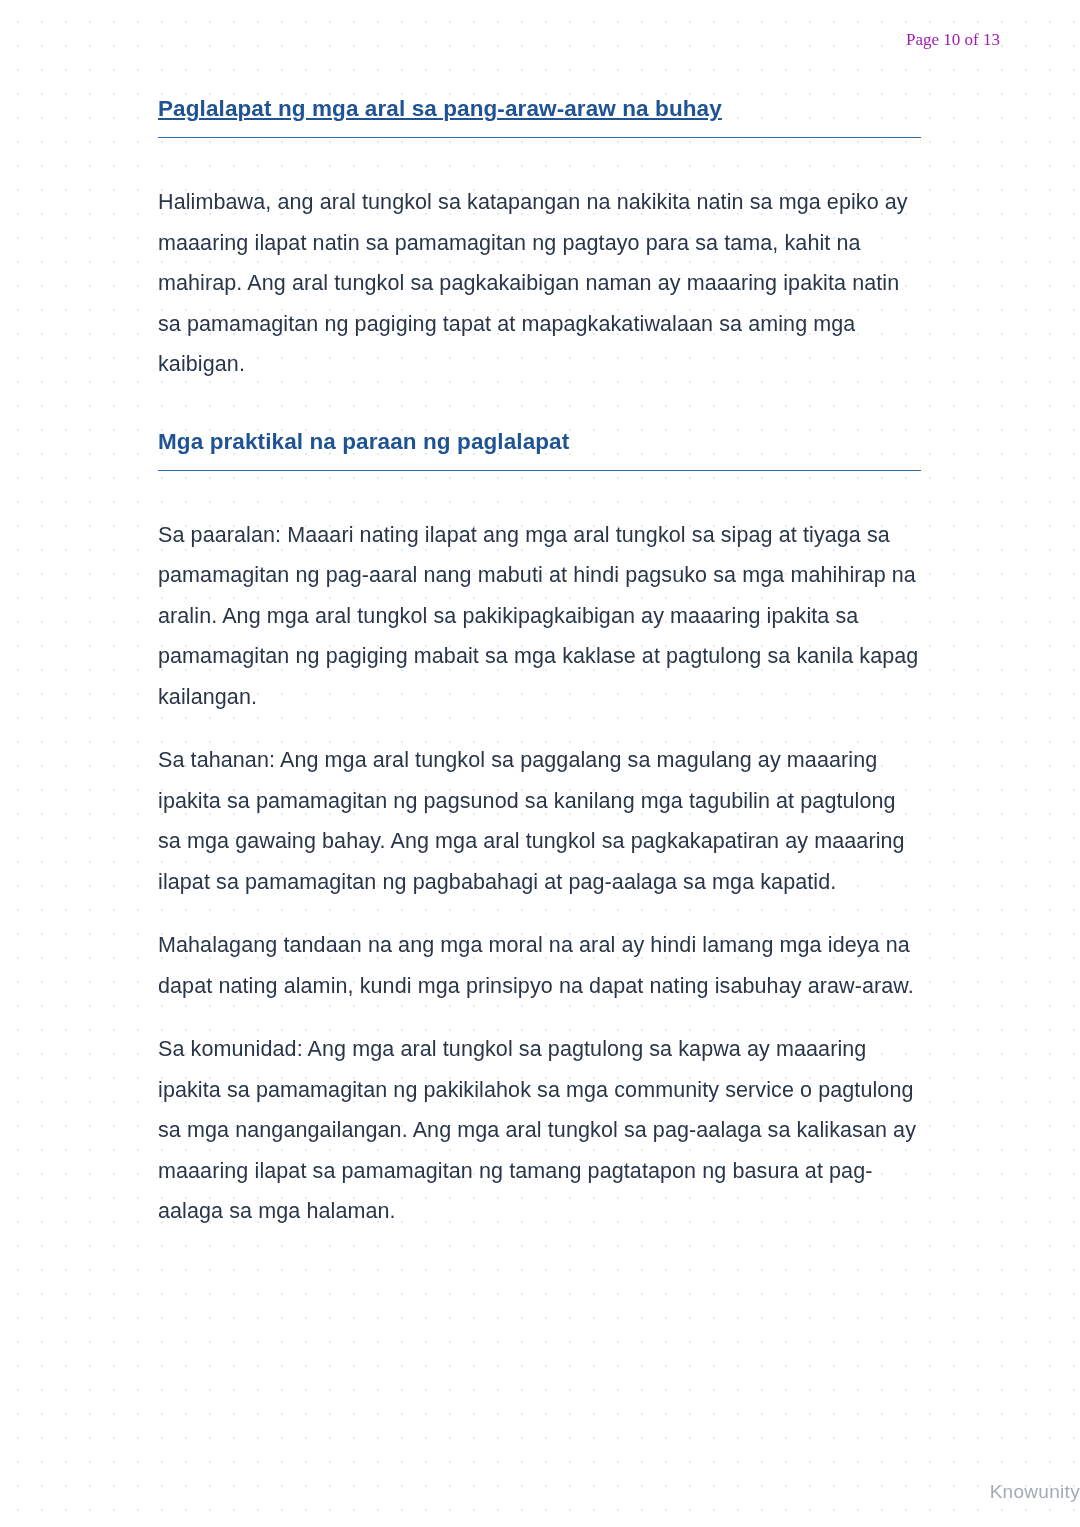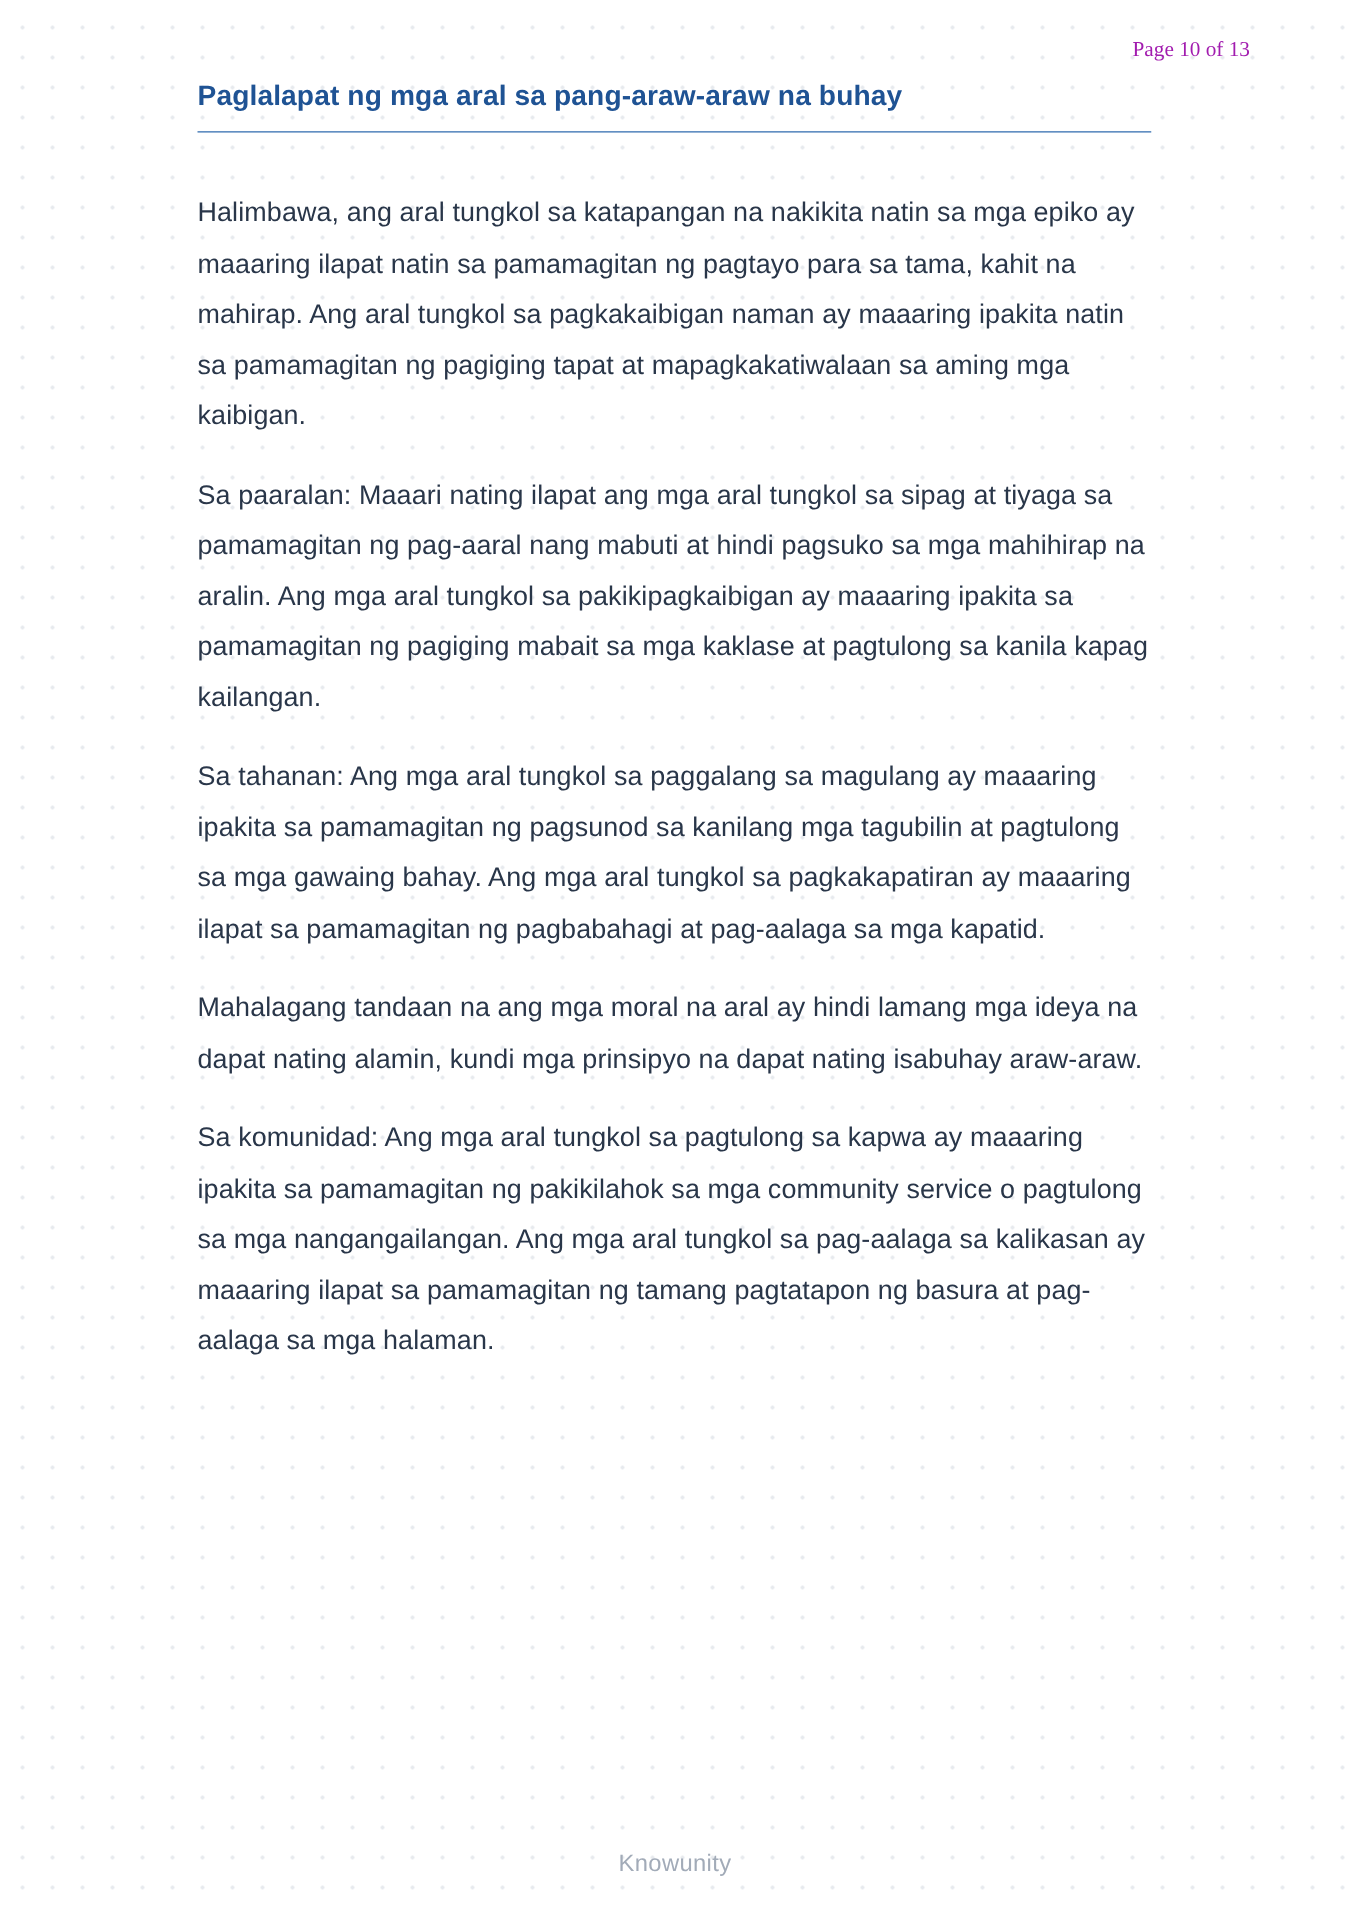--- a/index.html
+++ b/index.html
@@ -40,59 +40,61 @@
     font-size: 22.5px;
     font-weight: bold;
     color: #1f5394;
     padding-bottom: 15px;
     border-bottom: 1.5px solid #2f6bae;
     margin-bottom: 44px;
     letter-spacing: 0.1px;
   }
 
   .section-first .section-heading {
-    margin-top: 64px;
+    margin-top: 96px;
+    text-decoration: underline;
   }
 
   .section-second .section-heading {
     margin-top: 44px;
   }
 
   p.paragraph {
     font-size: 21.5px;
     line-height: 40.5px;
     color: #293649;
     margin-bottom: 23px;
     letter-spacing: 0.1px;
   }
 
   .footer {
     position: absolute;
     bottom: 24px;
     left: 0;
     width: 100%;
-    text-align: center;
+    text-align: right;
     font-size: 19px;
     color: #a2abb8;
     letter-spacing: 0.3px;
   }
 </style>
 </head>
 <body>
 
 <div class="page-indicator">Page 10 of 13</div>
 
 <main class="content">
 
   <section class="section section-first">
     <h2 class="section-heading">Paglalapat ng mga aral sa pang-araw-araw na buhay</h2>
     <p class="paragraph">Halimbawa, ang aral tungkol sa katapangan na nakikita natin sa mga epiko ay maaaring ilapat natin sa pamamagitan ng pagtayo para sa tama, kahit na mahirap. Ang aral tungkol sa pagkakaibigan naman ay maaaring ipakita natin sa pamamagitan ng pagiging tapat at mapagkakatiwalaan sa aming mga kaibigan.</p>
   </section>
 
   <section class="section section-second">
+    <h2 class="section-heading">Mga praktikal na paraan ng paglalapat</h2>
     <p class="paragraph">Sa paaralan: Maaari nating ilapat ang mga aral tungkol sa sipag at tiyaga sa pamamagitan ng pag-aaral nang mabuti at hindi pagsuko sa mga mahihirap na aralin. Ang mga aral tungkol sa pakikipagkaibigan ay maaaring ipakita sa pamamagitan ng pagiging mabait sa mga kaklase at pagtulong sa kanila kapag kailangan.</p>
     <p class="paragraph">Sa tahanan: Ang mga aral tungkol sa paggalang sa magulang ay maaaring ipakita sa pamamagitan ng pagsunod sa kanilang mga tagubilin at pagtulong sa mga gawaing bahay. Ang mga aral tungkol sa pagkakapatiran ay maaaring ilapat sa pamamagitan ng pagbabahagi at pag-aalaga sa mga kapatid.</p>
     <p class="paragraph">Mahalagang tandaan na ang mga moral na aral ay hindi lamang mga ideya na dapat nating alamin, kundi mga prinsipyo na dapat nating isabuhay araw-araw.</p>
     <p class="paragraph">Sa komunidad: Ang mga aral tungkol sa pagtulong sa kapwa ay maaaring ipakita sa pamamagitan ng pakikilahok sa mga community service o pagtulong sa mga nangangailangan. Ang mga aral tungkol sa pag-aalaga sa kalikasan ay maaaring ilapat sa pamamagitan ng tamang pagtatapon ng basura at pag-aalaga sa mga halaman.</p>
   </section>
 
 </main>
 
 <footer class="footer">Knowunity</footer>
 

